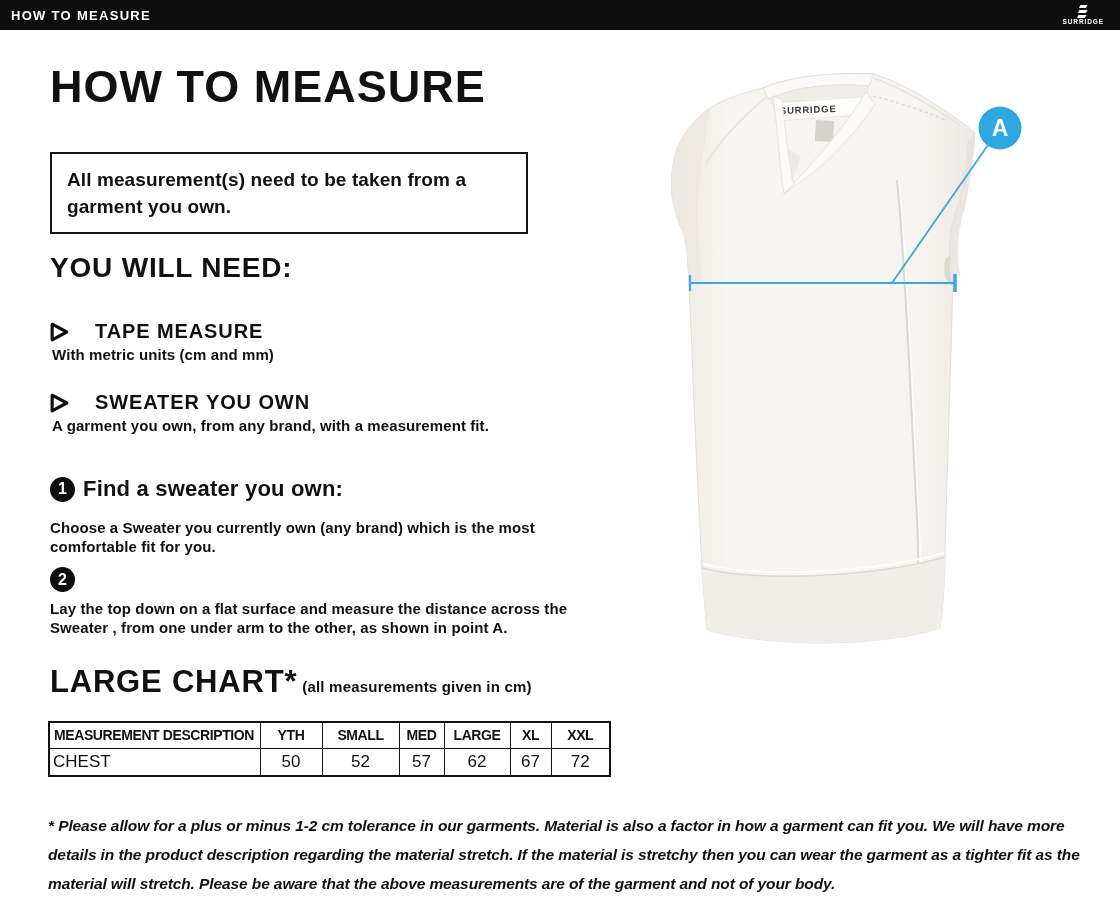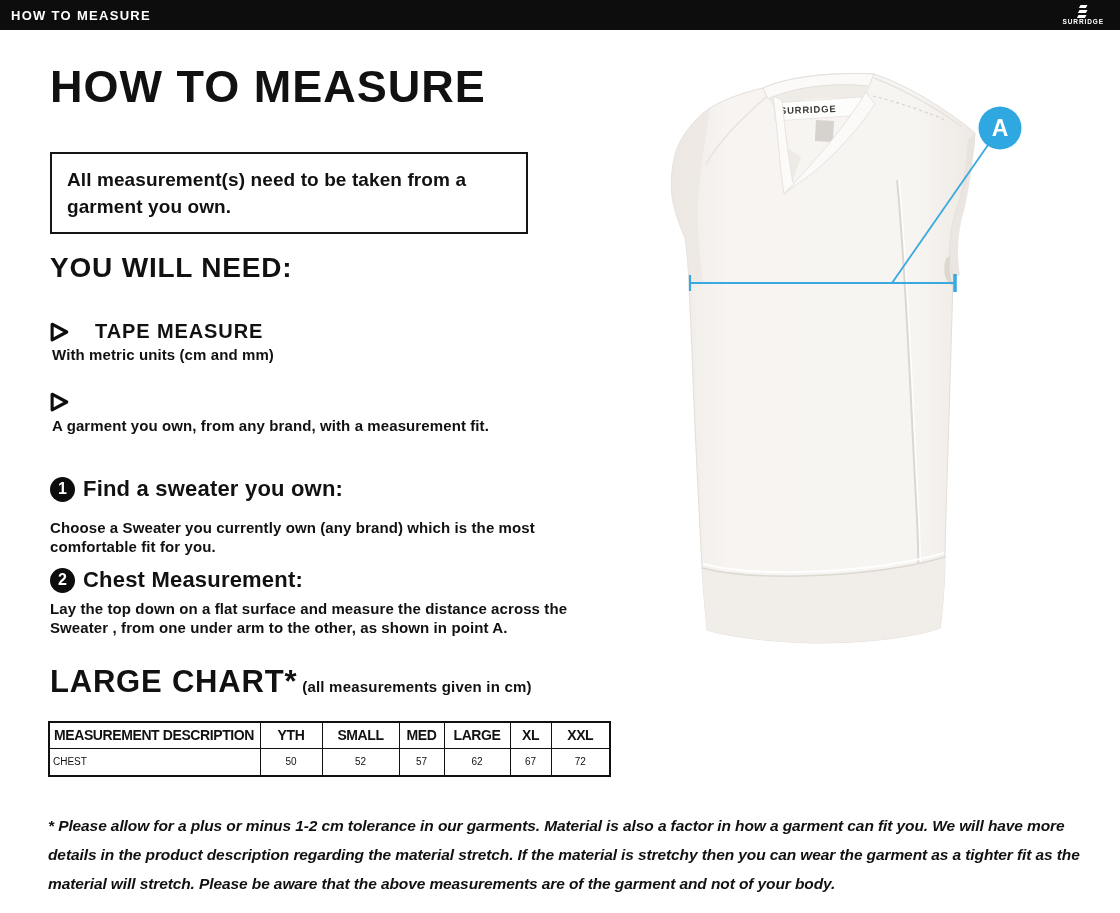--- a/index.html
+++ b/index.html
@@ -65,21 +65,21 @@
   table.size-table {
     position:absolute; left:48px; top:721px;
     border-collapse:collapse; border:2px solid #111; table-layout:fixed;
   }
   .size-table th, .size-table td { border:1px solid #111; white-space:nowrap; overflow:hidden; }
   .size-table thead th {
     height:26px; font-size:14px; font-weight:bold; letter-spacing:-0.4px; text-align:center;
   }
   .size-table thead th.desc-col { text-align:left; padding-left:4px; }
   .size-table tr.metric-row td { height:18px; font-size:11px; font-weight:bold; letter-spacing:-0.2px; padding-left:3px; }
-  .size-table tr.value-row td { height:28px; font-size:10px; font-weight:normal; text-align:center; }
+  .size-table tr.value-row td { height:28px; font-size:17px; font-weight:normal; text-align:center; }
   .size-table tr.value-row td.desc-col { text-align:left; padding-left:3px; }
   
   .footnote {
     position:absolute; left:48px; top:811px; width:1045px;
     font-size:15.5px; font-weight:bold; font-style:italic;
     line-height:29px; letter-spacing:-0.1px;
   }
   
   .garment-svg { position:absolute; left:610px; top:30px; }
 </style>
@@ -109,32 +109,32 @@
     <path d="M4.5 3.5 L20.5 12 L4.5 20.5 Z" fill="none" stroke="#0d0d0d" stroke-width="3.4" stroke-linejoin="round"></path>
   </svg>
   <span class="need-label">TAPE MEASURE</span>
 </div>
 <div class="need-desc" style="top:346px;">With metric units (cm and mm)</div>
 
 <div class="need-item" style="top:391px;">
   <svg class="tri" viewBox="0 0 24 24" aria-hidden="true">
     <path d="M4.5 3.5 L20.5 12 L4.5 20.5 Z" fill="none" stroke="#0d0d0d" stroke-width="3.4" stroke-linejoin="round"></path>
   </svg>
+  <span class="need-label">SWEATER YOU OWN</span>
 </div>
 <div class="need-desc" style="top:417px;">A garment you own, from any brand, with a measurement fit.</div>
 
 <div class="step-head" style="top:476px;">
   <span class="step-num">1</span>
   <span class="step-title">Find a sweater you own:</span>
 </div>
 <p class="step-desc" style="top:507px;margin-top:11px;">Choose a Sweater you currently own (any brand) which is the most comfortable fit for you.</p>
 
 <div class="step-head" style="top:567px;">
   <span class="step-num">2</span>
-  <span class="step-title">Chest Measurement:</span>
 </div>
 <p class="step-desc" style="top:599px;">Lay the top down on a flat surface and measure the distance across the Sweater , from one under arm to the other, as shown in point A.</p>
 
 <div class="sizechart-head">
   <span class="sizechart-title">LARGE CHART*</span><span class="sizechart-sub">(all measurements given in cm)</span>
 </div>
 
 <table class="size-table">
   <colgroup>
     <col style="width:211px">

